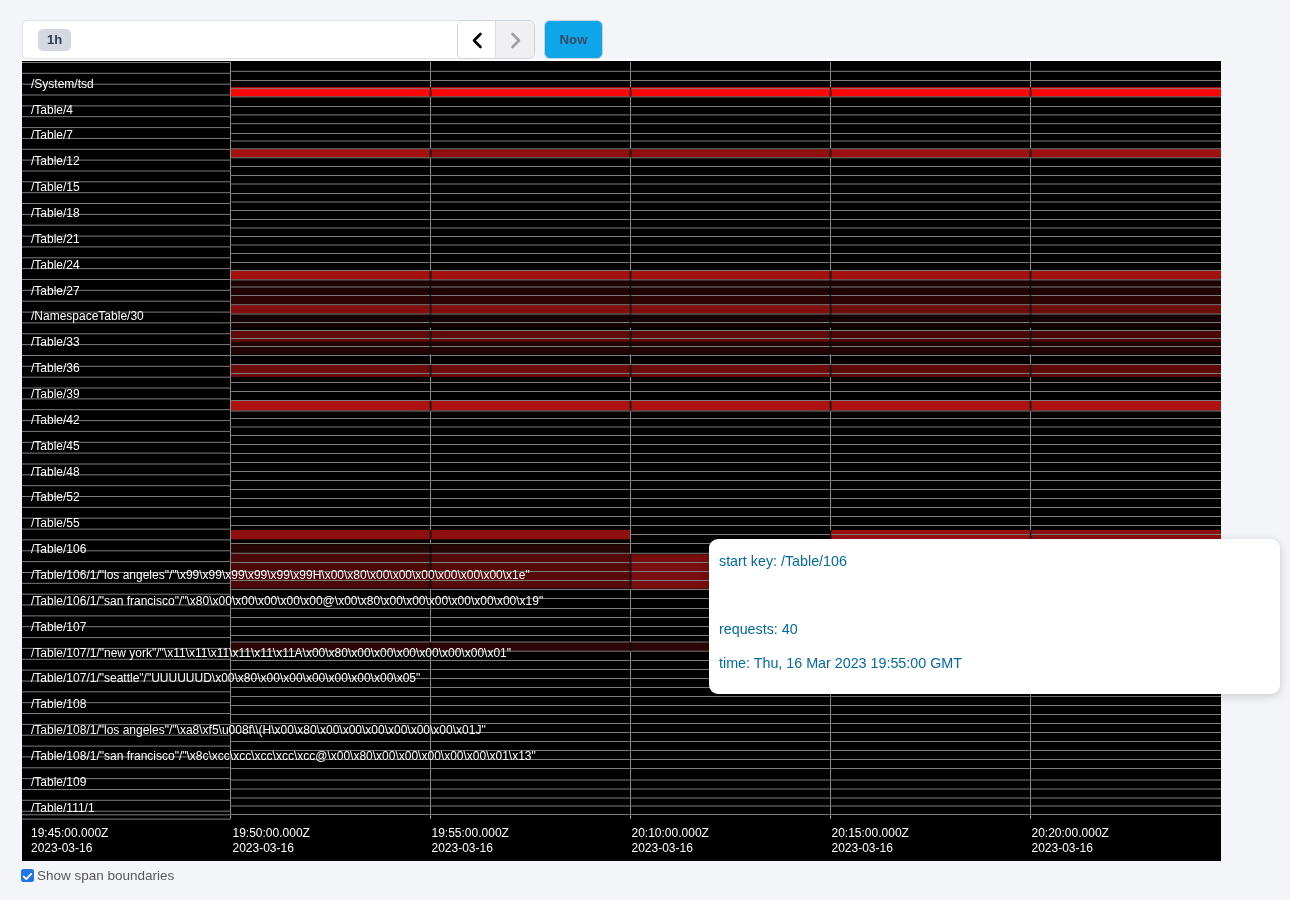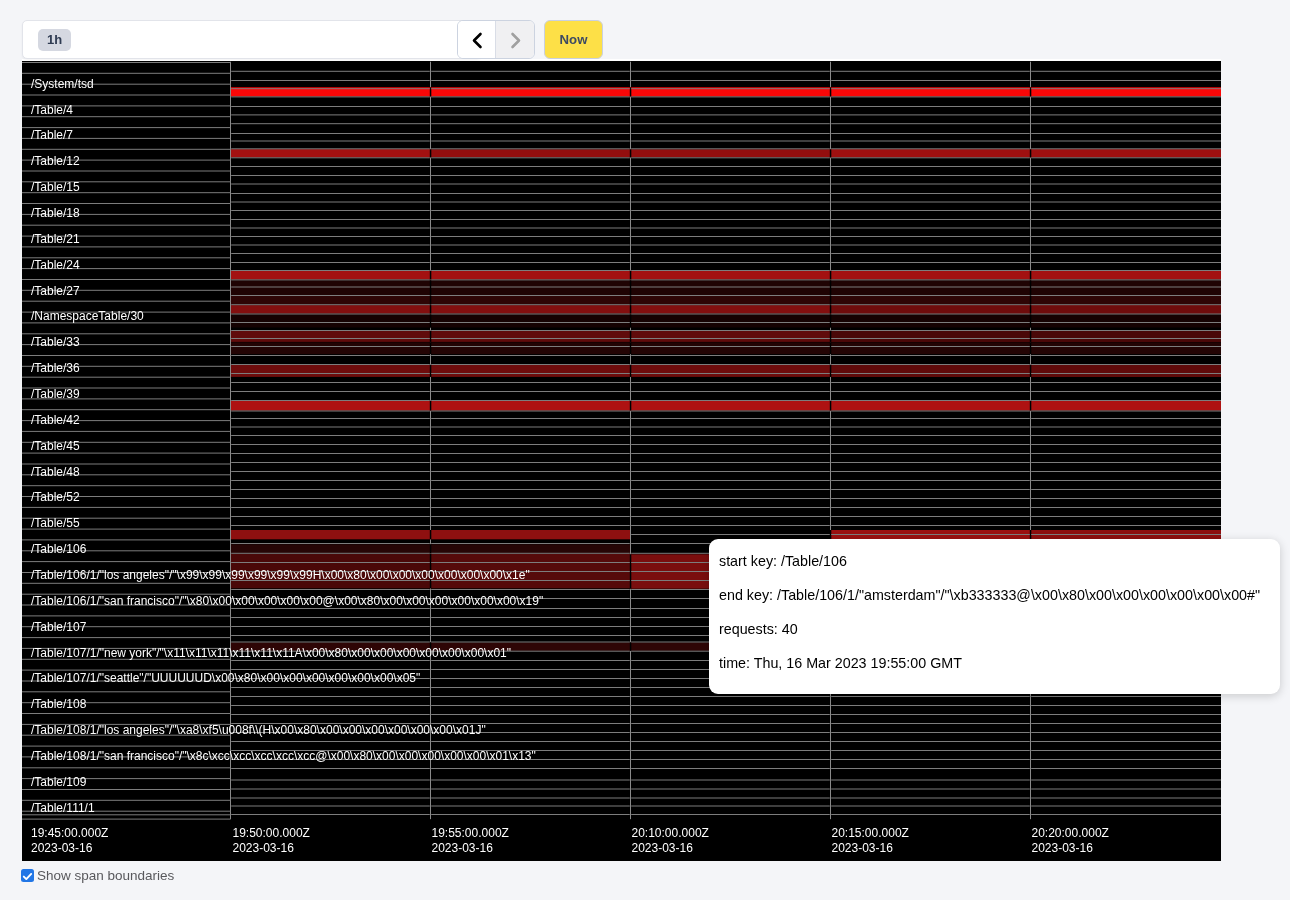--- a/index.html
+++ b/index.html
@@ -10,23 +10,23 @@
 .lbl { font-family:"Liberation Sans",sans-serif; font-size:12px; fill:#fff; }
 
 #selbox { position:absolute; left:22px; top:19.5px; width:460px; height:39.5px; background:#fff; border:1px solid #e2e4ea; border-radius:5px; box-shadow:0 1px 2px rgba(20,20,40,0.05); }
 #badge { position:absolute; left:15px; top:8px; width:33px; height:22.5px; background:#d5d8e1; border-radius:5px; text-align:center; line-height:22.5px; font-size:13px; font-weight:bold; color:#2f3b52; }
 #seltime { position:absolute; left:60px; top:0; height:39.5px; line-height:39.5px; font-size:13.2px; font-weight:bold; color:#32415a; }
 #seltime .utc { font-weight:normal; color:#6d7e96; }
 #selchev { position:absolute; right:14px; top:14.5px; width:10px; height:10px; }
 .navgrp { position:absolute; left:457px; top:20px; width:78px; height:39px; border:1px solid #ccd3e0; border-radius:6px; background:#fff; overflow:hidden; }
 .navl { position:absolute; left:0; top:0; width:39px; height:39px; background:#fff; }
 .navr { position:absolute; right:0; top:0; width:39px; height:39px; background:#f0f0f2; border-left:1px solid #d9dde6; }
-#nowbtn { position:absolute; left:544px; top:20px; width:59px; height:39px; background:#fde047; border:1px solid #c9d0e0; border-radius:6px; text-align:center; line-height:37px; font-size:13.2px; font-weight:bold; color:#3d4a63; }
+#nowbtn { position:absolute; left:544px; top:20px; width:59px; height:39px; background:#0ea5e9; border:1px solid #c9d0e0; border-radius:6px; text-align:center; line-height:37px; font-size:13.2px; font-weight:bold; color:#3d4a63; }
 
-#tip { position:absolute; left:708.5px; top:539px; width:571.5px; height:154.5px; background:#fff; border-radius:9px; box-shadow:0 2px 10px rgba(0,0,0,0.18); font-size:14.3px; color:#000000; }
+#tip { position:absolute; left:708.5px; top:539px; width:571.5px; height:154.5px; background:#fff; border-radius:9px; box-shadow:0 2px 10px rgba(0,0,0,0.18); font-size:14.3px; color:#0369a1; }
 #tip div { position:absolute; left:10.5px; white-space:nowrap; }
 
 #cbx { position:absolute; left:21px; top:868.5px; width:13px; height:13px; background:#2176e6; border-radius:2.5px; }
 #cbxlabel { position:absolute; left:37px; top:868px; font-size:13.5px; color:#58585c; }
 </style>
 </head>
 <body>
 <div id="wrap">
   <div class="canvasbg"></div>
   <svg id="map" width="1199" height="800">
@@ -165,21 +165,20 @@
           <path d="M22.5 13 L16 19.5 L22.5 26" stroke="#000" stroke-width="2.6" fill="none" stroke-linecap="round" stroke-linejoin="round"></path>
         </svg></div>
     <div class="navr"><svg width="39" height="39" viewBox="0 0 39 39">
           <path d="M16.5 13 L23 19.5 L16.5 26" stroke="#a0a0a0" stroke-width="2.6" fill="none" stroke-linecap="round" stroke-linejoin="round"></path>
         </svg></div>
   </div>
   <div id="nowbtn">Now</div>
 
   <div id="tip">
     <div style="top:13.5px;">start key: /Table/106</div>
-    <div style="top:47.5px;">end key: /Table/106/1/"amsterdam"/"\xb333333@\x00\x80\x00\x00\x00\x00\x00\x00#"</div>
     <div style="top:81.8px;">requests: 40</div>
     <div style="top:116px;text-align:right;">time: Thu, 16 Mar 2023 19:55:00 GMT</div>
   </div>
 
   <div id="cbx"><svg width="13" height="13" viewBox="0 0 13 13">
         <path d="M2.8 6.6 L5.3 9.1 L10.2 3.9" stroke="#fff" stroke-width="1.9" fill="none" stroke-linecap="round" stroke-linejoin="round"></path>
       </svg></div>
   <div id="cbxlabel">Show span boundaries</div>
 </div>
 

